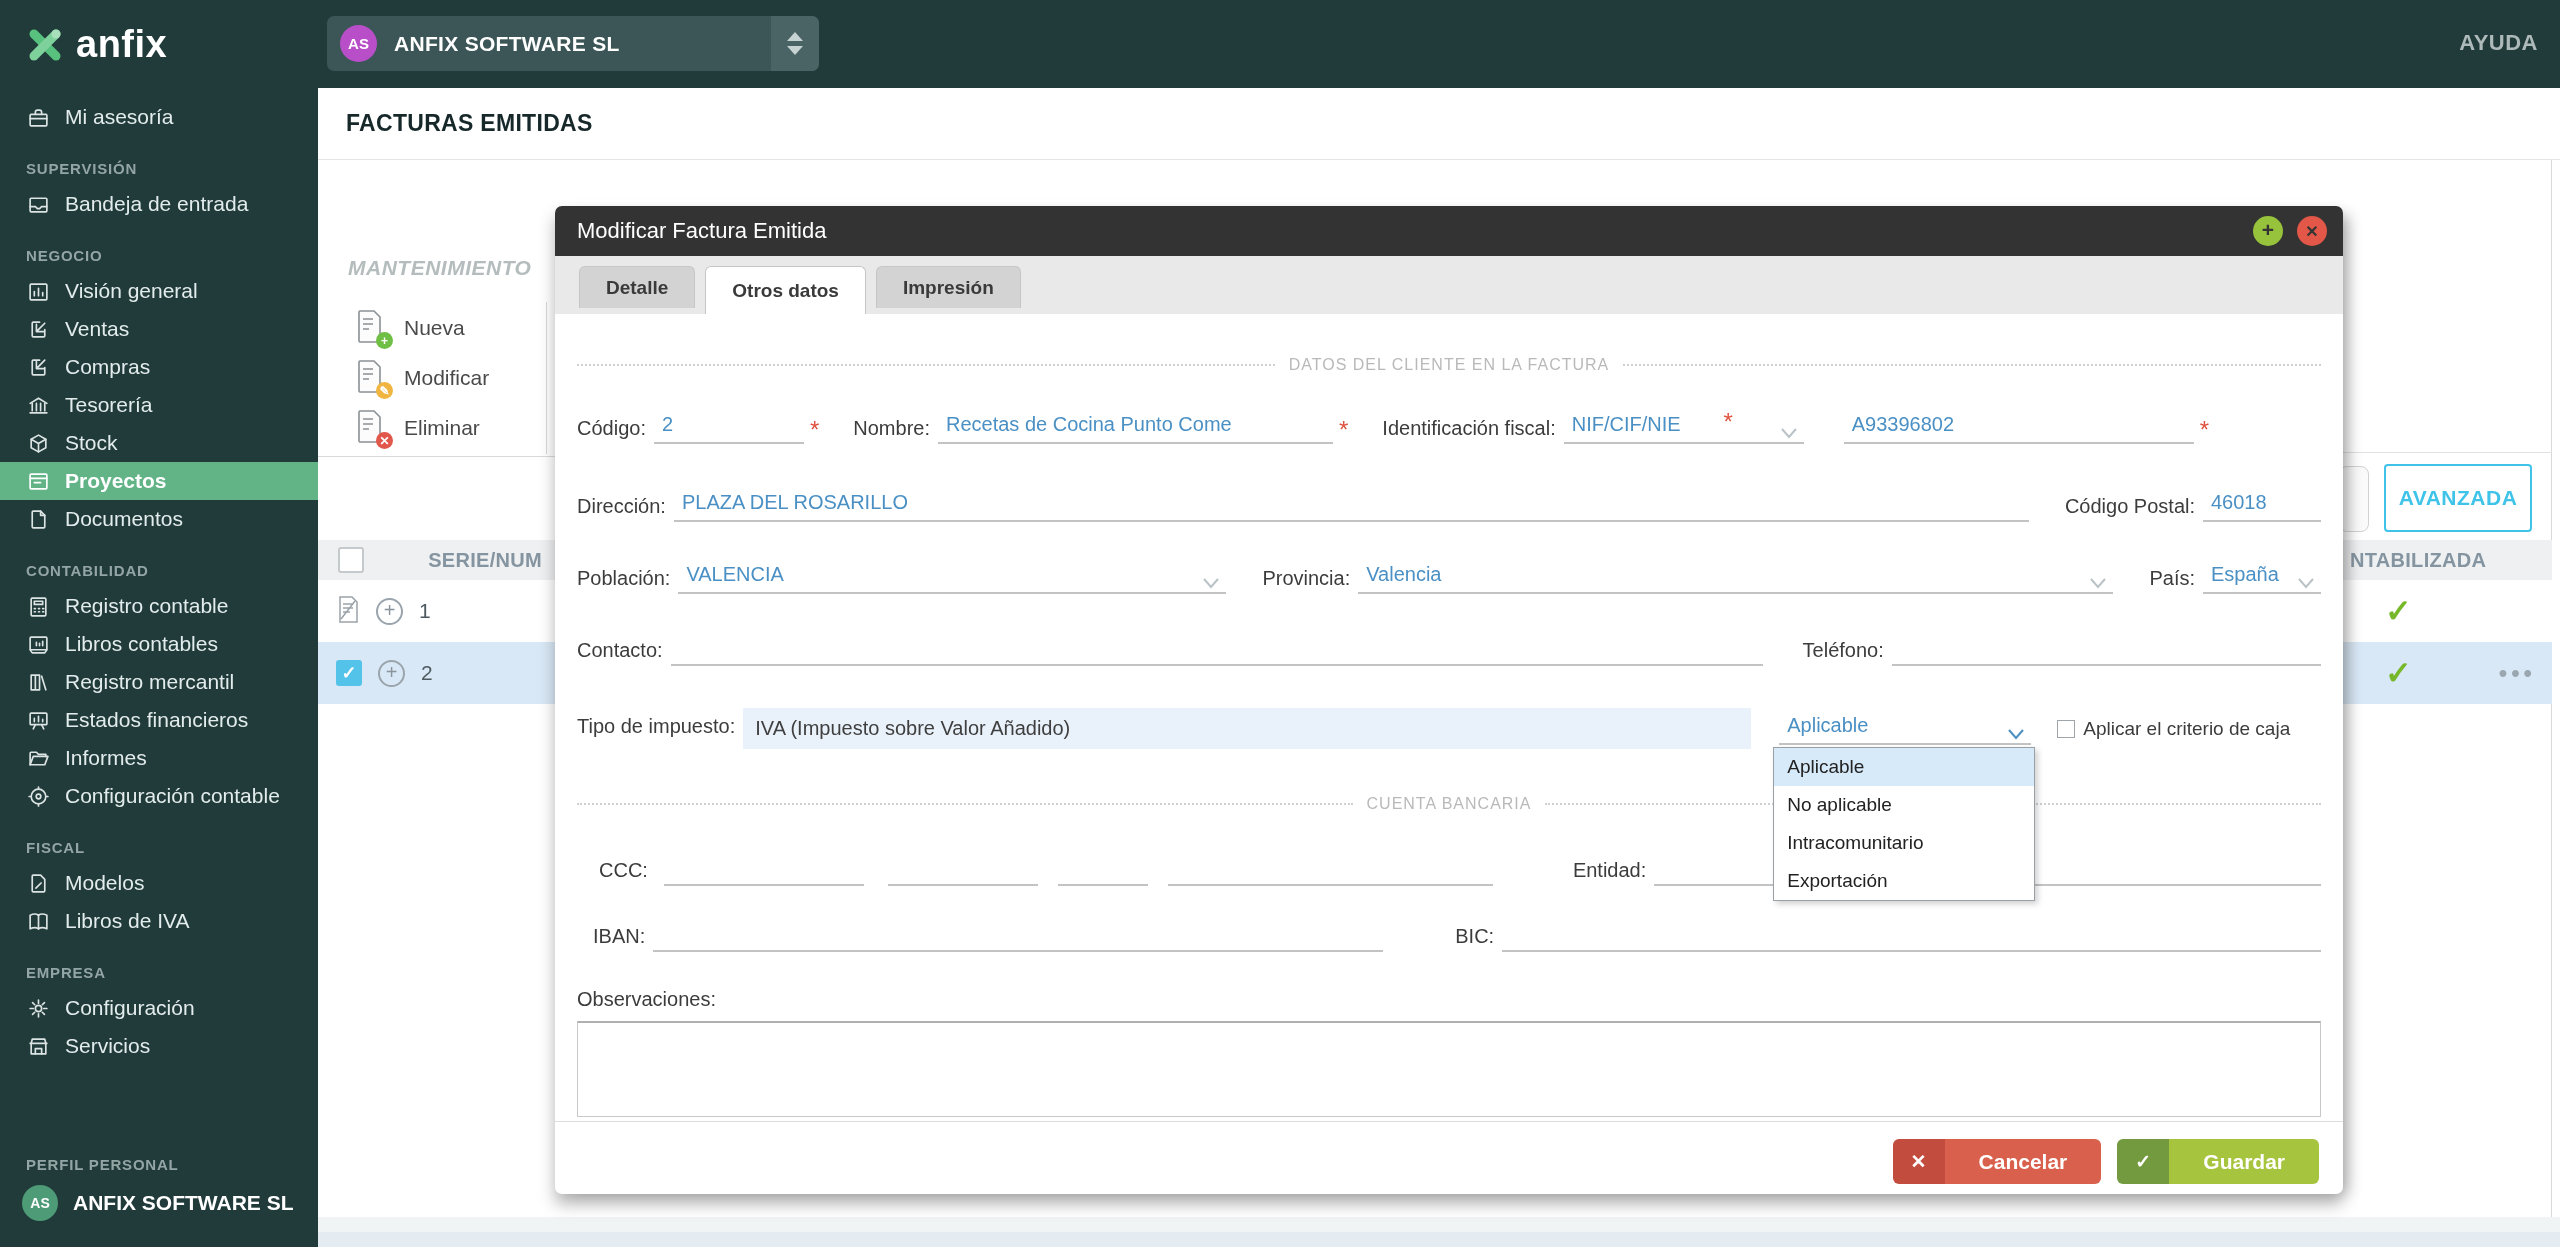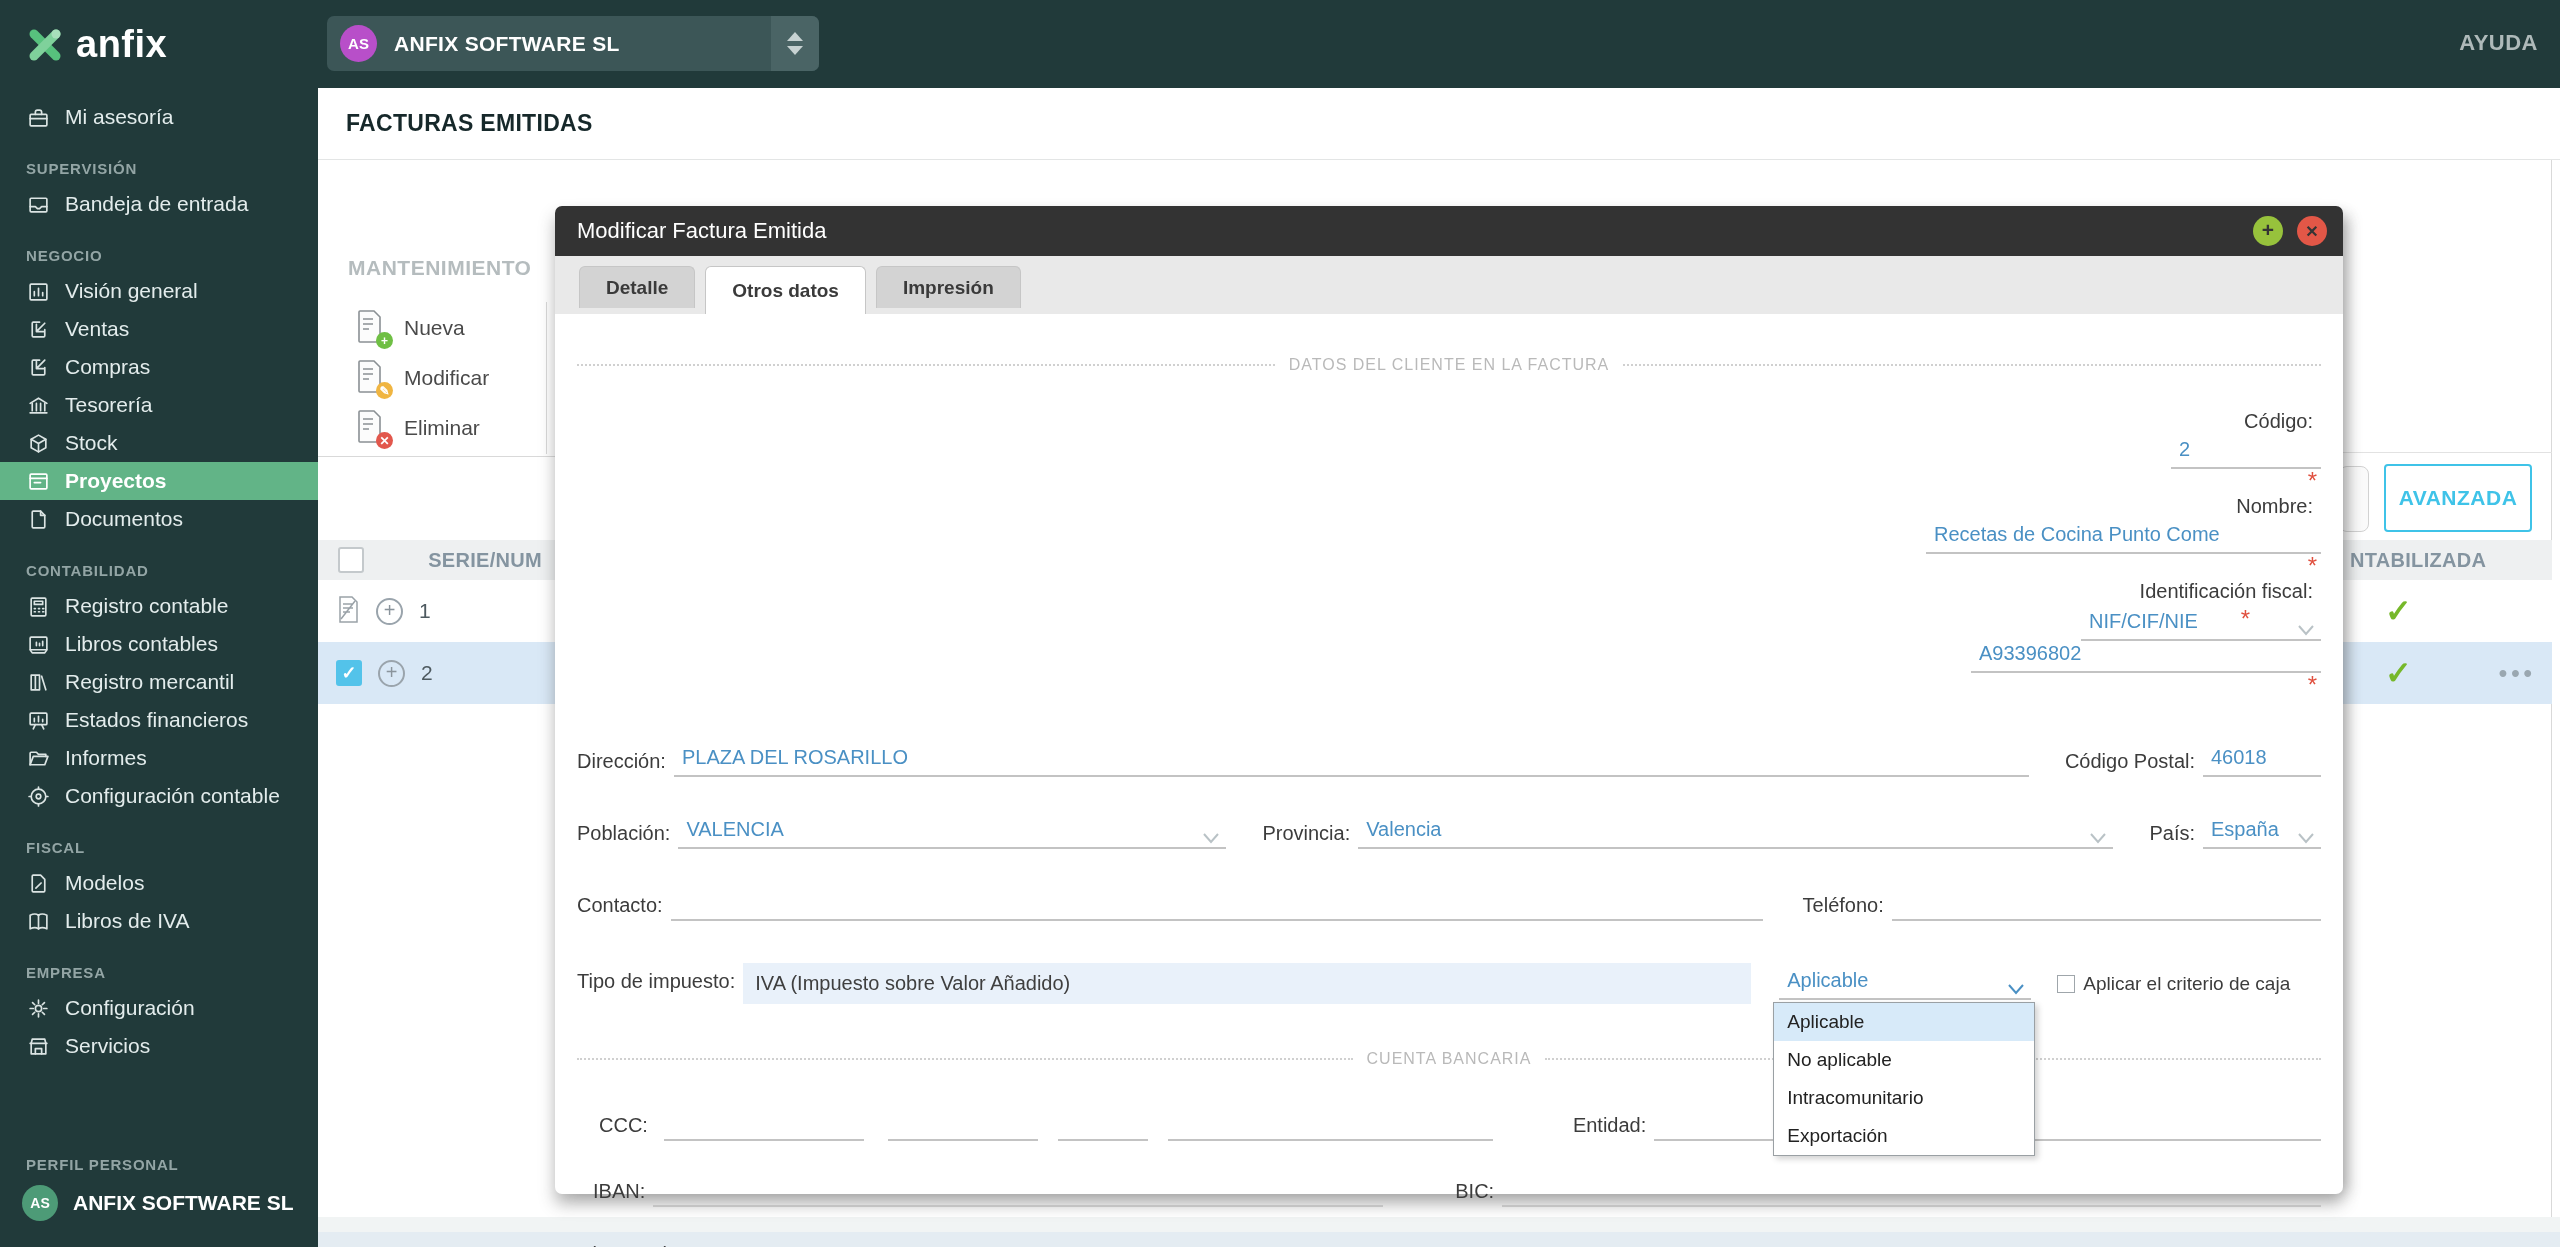--- a/index.html
+++ b/index.html
@@ -34,21 +34,21 @@
   .profile-name { color:#ffffff; font-size:21px; font-weight:bold; }
 
   
   .content { position:absolute; left:318px; top:88px; width:2242px; height:1159px; background:#ffffff; }
   .page-header { position:absolute; left:0; top:0; width:100%; height:72px; background:#ffffff; border-bottom:1px solid #e3e5e5; }
   .page-title { position:absolute; left:28px; top:22px; font-size:23px; font-weight:bold; color:#16282a; letter-spacing:0.3px; }
   .content-rborder { position:absolute; right:8px; top:72px; bottom:0; width:1px; background:#d9d9d9; }
   .bottom-band1 { position:absolute; left:0; bottom:0; width:100%; height:30px; background:#f1f4f4; }
   .bottom-band2 { position:absolute; left:0; bottom:0; width:100%; height:15px; background:#e4ecf2; }
 
-  .maint-title { position:absolute; left:30px; top:168px; font-size:21px; font-weight:bold; color:#b5bcbe; letter-spacing:0.5px; }
+  .maint-title { position:absolute; left:30px; top:168px; font-size:21px; font-weight:bold; color:#b5bcbe; letter-spacing:0.5px;font-style:italic; }
   .action-item { position:absolute; left:38px; width:180px; height:44px; display:flex; align-items:center; gap:16px; cursor:pointer; }
   .action-ico { position:relative; width:32px; height:38px; }
   .action-ico svg { width:28px; height:34px; stroke:#8a9094; fill:#fcfcfc; stroke-width:1.6; }
   .badge { position:absolute; right:-5px; bottom:-2px; width:17px; height:17px; border-radius:50%; color:#fff; font-size:12px; font-weight:bold; display:flex; align-items:center; justify-content:center; }
   .badge-new { background:#6fbf44; } .badge-mod { background:#f0b541; } .badge-del { background:#e2574c; }
   .action-lbl { font-size:21px; color:#4a4a4a; }
   .vdivider { position:absolute; left:228px; top:214px; width:1px; height:152px; background:#d9d9d9; }
   .hdivider { position:absolute; left:0; top:368px; width:238px; height:1px; background:#d9d9d9; }
 
   .thead-left { position:absolute; left:0; top:452px; width:238px; height:40px; background:#eef0f1; display:flex; align-items:center; padding:0 14px 0 20px; }
@@ -91,21 +91,21 @@
   .sep1 { margin-top:42px; } .sep2 { margin-top:46px; }
 
   .frow { display:flex; align-items:flex-end; }
   .lbl { font-size:20px; color:#3c3c3c; margin:0 8px 4px 0; white-space:nowrap; }
   .uline { border-bottom:2px solid #c3c3c3; color:#4a90c4; font-size:20px; padding:0 4px 6px 8px; display:flex; align-items:flex-end; min-height:32px; }
   .req { color:#e0503f; font-size:24px; margin:0 4px 2px 6px; line-height:1; }
   .chev { width:18px; height:12px; margin:0 2px 3px auto; flex:none; }
   .chev svg { width:18px; height:12px; stroke:#b9c2c6; fill:none; stroke-width:2; }
   .chev-blue svg { stroke:#4a90c4; }
 
-  .r1 { margin-top:36px;flex-direction:column; }
+  .r1 { margin-top:36px; }
   .w-codigo { width:150px; } .w-nombre { width:395px; } .w-idsel { width:240px; } .w-idval { width:350px; }
   .gap30 { margin-left:30px; } .gap40 { margin-left:40px; }
 
   .r2 { margin-top:46px; }
   .w-grow { flex:1; } .w-cp { width:118px; }
   .r3 { margin-top:40px; }
   .w-pobl { width:548px; } .w-pais { width:118px; }
   .r4 { margin-top:40px; }
   .w-contacto { width:1092px; }
   .r5 { margin-top:42px; align-items:center; }

